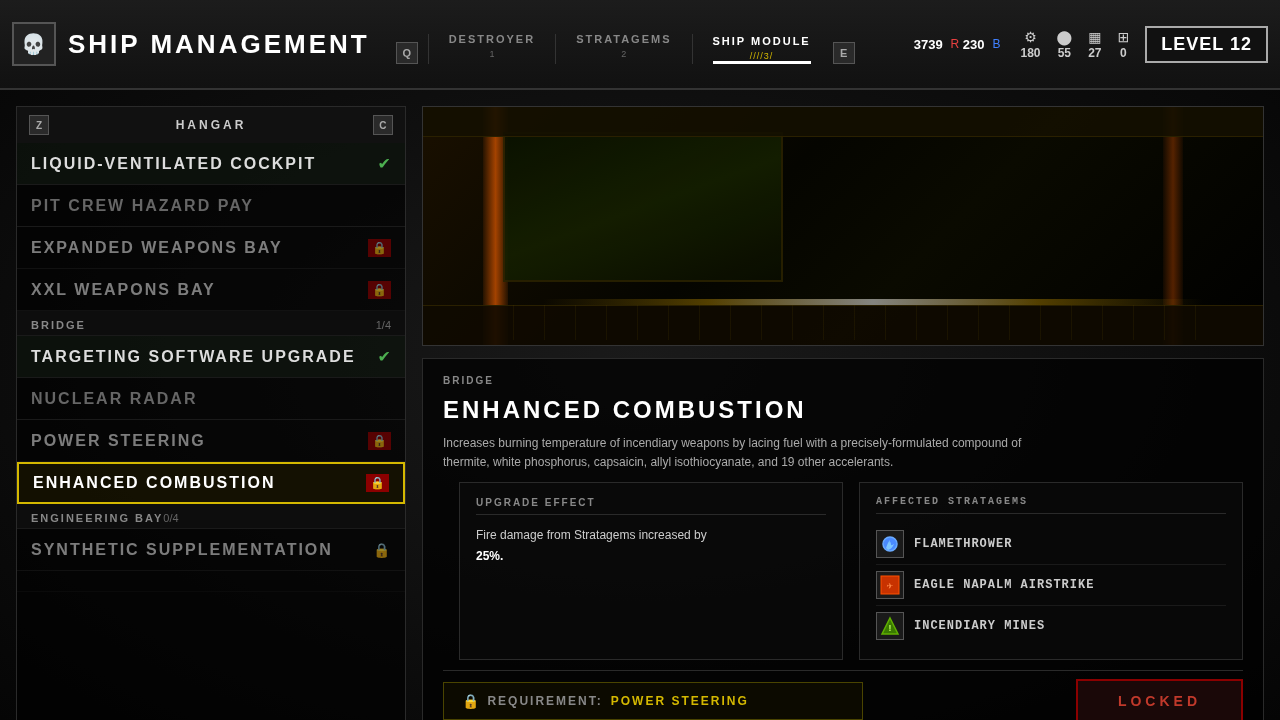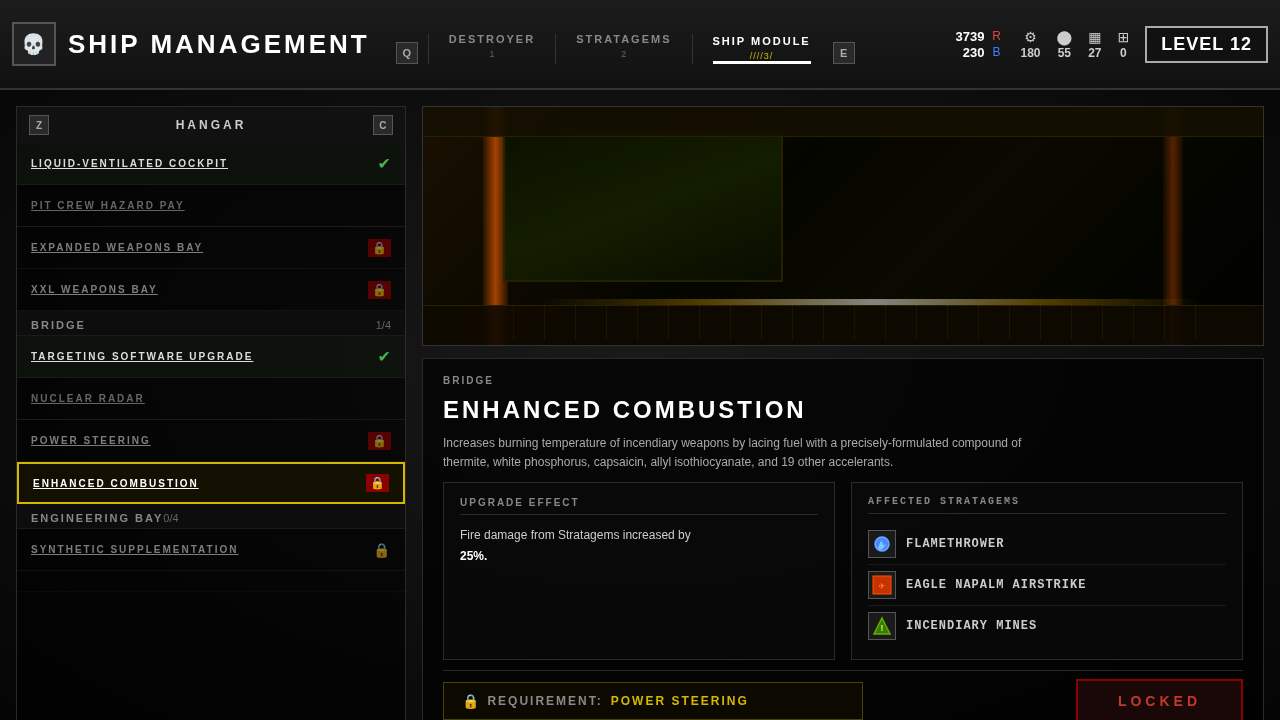--- a/index.html
+++ b/index.html
@@ -131,21 +131,21 @@
     
     .resource-bar {
       display: flex;
       align-items: center;
       gap: 16px;
       margin-left: auto;
     }
 
     .resource-group {
       display: flex;
-      flex-direction: column;
+      flex-direction: row;
       align-items: flex-end;
     }
 
     .resource-row {
       display: flex;
       align-items: center;
       gap: 4px;
     }
 
     .resource-val {
@@ -279,26 +279,25 @@
     .module-item.locked {
       opacity: 0.6;
     }
 
     .module-item.selected {
       border: 2px solid #d4b800;
       background: rgba(30,25,0,0.6);
     }
 
     .module-name {
-      font-size: 10px;
+      font-size: 16px;
       font-weight: 700;
       letter-spacing: 2px;
       color: #ccc;
       text-transform: uppercase;
-      text-decoration: underline;
     }
 
     .module-item.unlocked .module-name {
       color: #ddd;
     }
 
     .module-item.dimmed .module-name {
       color: #666;
     }
 
@@ -404,20 +403,21 @@
       font-size: 12px;
       color: #aaa;
       line-height: 1.6;
       max-width: 620px;
     }
 
     .module-info-bottom {
       display: flex;
       gap: 16px;
       flex: 1;
+      margin-left: 16px;
     }
 
     .upgrade-effect-box {
       flex: 1;
       background: rgba(10,10,10,0.8);
       border: 1px solid #2a2a2a;
       padding: 14px 16px;
     }
 
     .effect-title {

